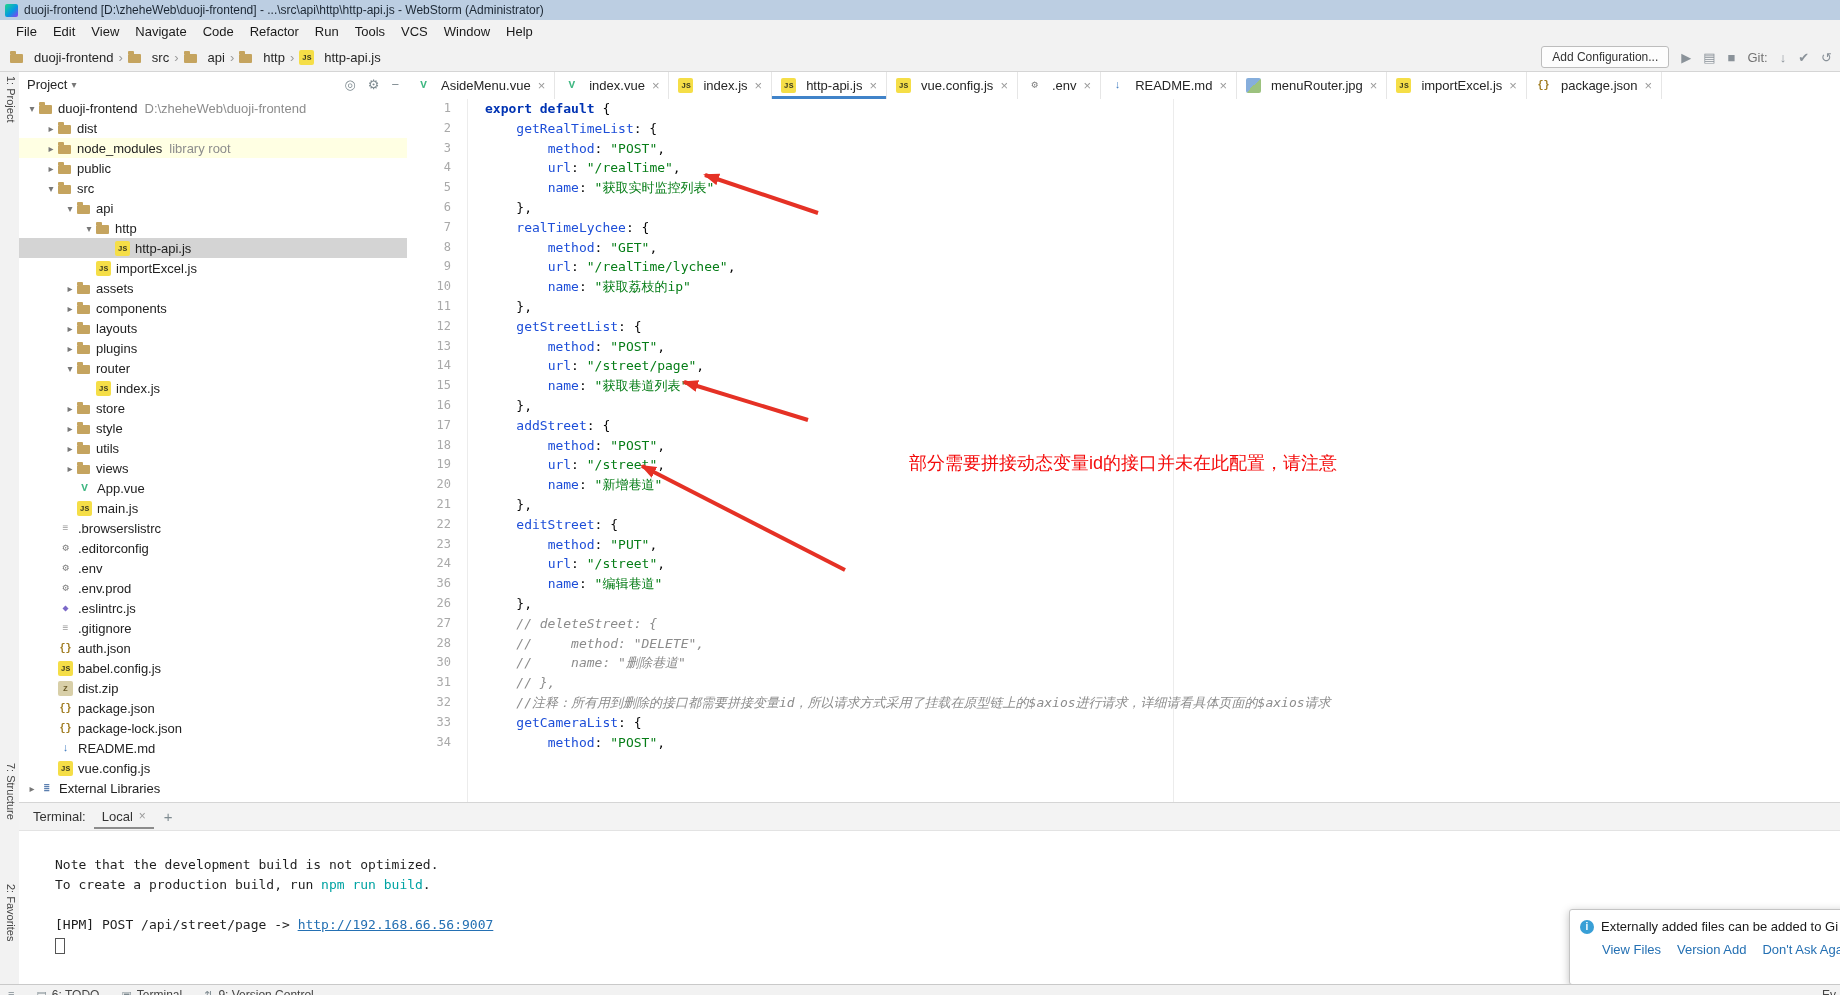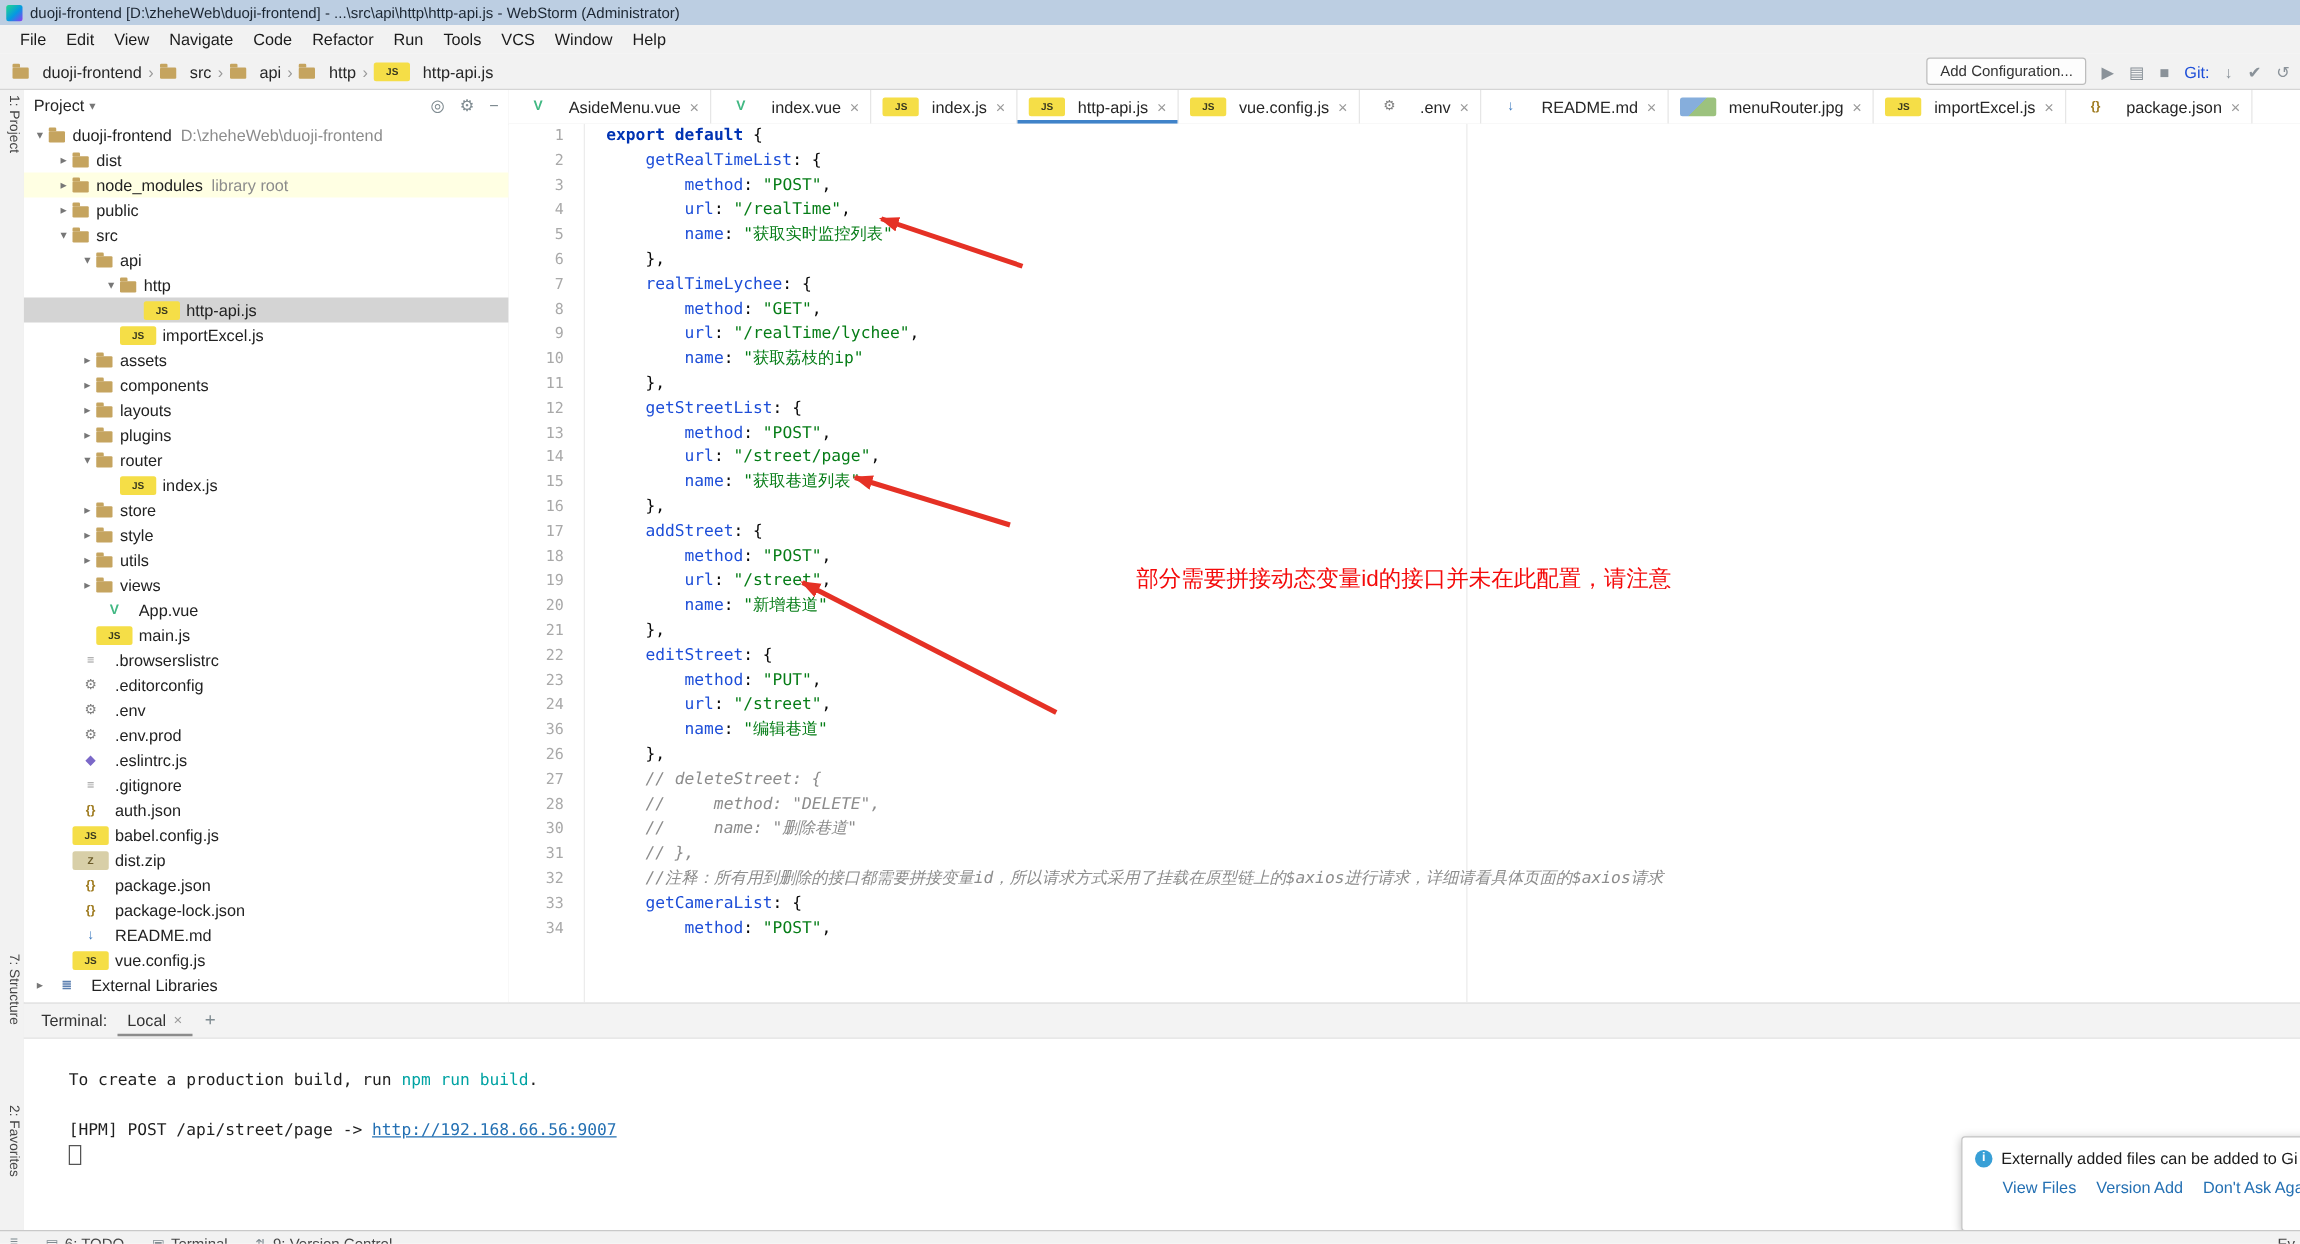--- a/index.html
+++ b/index.html
@@ -23,21 +23,21 @@
            border-bottom:1px solid #d5d5d5;display:flex;align-items:center;
            font-size:13px;color:#262626;padding-left:10px;}
   #breadcrumbs{display:flex;align-items:center;}
   .crumb{display:flex;align-items:center;gap:5px;}
   .crumb-sep{color:#9a9a9a;margin:0 5px;font-size:13px;}
   .bold{font-weight:normal;text-align:center;}
   .toolbar-right{position:absolute;right:8px;top:0;height:100%;display:flex;align-items:center;gap:12px;}
   .add-config-btn{border:1px solid #bdbdbd;background:#fdfdfd;border-radius:3px;
                   padding:3px 10px;font-size:12px;color:#333;font-family:inherit;}
   .tb-icon{color:#8a9299;font-size:13px;cursor:default;}
-  .git-label{color:#1d4ed8;}
+  .git-label{color:#737373;}
 
   
   .stripe{position:absolute;left:0;top:72px;width:19px;height:912px;background:#f2f2f2;
           border-right:1px solid #d9d9d9;}
   .vlabel{position:absolute;transform-origin:0 0;transform:rotate(90deg);
           font-size:11px;color:#454545;white-space:nowrap;}
 
   
   .project-panel{position:absolute;left:19px;top:72px;width:388px;bottom:193px;background:#fff;
                  border-right:1px solid #d9d9d9;overflow:hidden;}
@@ -49,22 +49,22 @@
   .tree-row.selected{background:#d4d4d4;}
   .tree-row.hl{background:#ffffe3;}
   .chev{width:14px;flex:none;text-align:center;color:#777;font-size:10px;}
   .tree-extra{color:#8c8c8c;margin-left:7px;}
 
   
   .ico.folder{position:relative;width:13px;height:9px;background:#c5a45f;border-radius:1px;
               flex:none;margin:3px 6px 0 0;}
   .ico.folder::before{content:"";position:absolute;top:-3px;left:0;width:6px;height:3px;
                       background:inherit;border-radius:1px 1px 0 0;}
-  .fico{width:29px;height:15px;line-height:15px;flex:none;margin-right:5px;display:inline-block;
-        text-align:center;font-weight:bold;font-size:8px;border-radius:2px;font-family:Liberation Sans, sans-serif;}
+  .fico{width:15px;height:15px;line-height:15px;flex:none;margin-right:5px;display:inline-block;
+        text-align:center;font-weight:bold;font-size:8px;border-radius:2px;font-family:Liberation Mono, monospace;}
   .fico.js{background:#f5de47;color:#3a3a20;}
   .fico.vue{color:#41b883;font-size:11px;}
   .fico.json{color:#9e7a1e;font-size:10px;}
   .fico.md{color:#3e7bc0;font-size:11px;}
   .fico.gear{color:#808080;font-size:11px;font-weight:normal;}
   .fico.zip{background:#d8cfa8;color:#6b5b2a;}
   .fico.eslint{color:#7b68c8;font-size:10px;}
   .fico.doc{color:#9a9a9a;font-size:10px;}
   .fico.lib{color:#5b7fb0;font-size:10px;}
   .fico.img{background:linear-gradient(135deg,#86aedc 50%,#9cc27e 50%);}
@@ -592,20 +592,21 @@
   <div class="terminal">
     <div class="term-header">
       <span>Terminal:</span>
       <span class="term-tab">
         <span>Local</span>
         <span class="close">×</span>
       </span>
       <span class="term-plus">+</span>
     </div>
     <div class="term-body" id="term-body">
+        <div class="term-line"><span>Note that the development build is not optimized.</span></div>
         <div class="term-line"><span>To create a production build, run </span><span class="term-cmd">npm run build</span><span>.</span></div>
         <div class="term-line"></div>
         <div class="term-line"><span>[HPM] POST /api/street/page -&gt; </span><span class="term-link">http://192.168.66.56:9007</span></div>
         <div class="term-line"><span class="cursor"></span></div>
       </div>
   </div>
 
   <div class="notification">
     <div class="notif-row1">
       <span class="info-icon">i</span>

